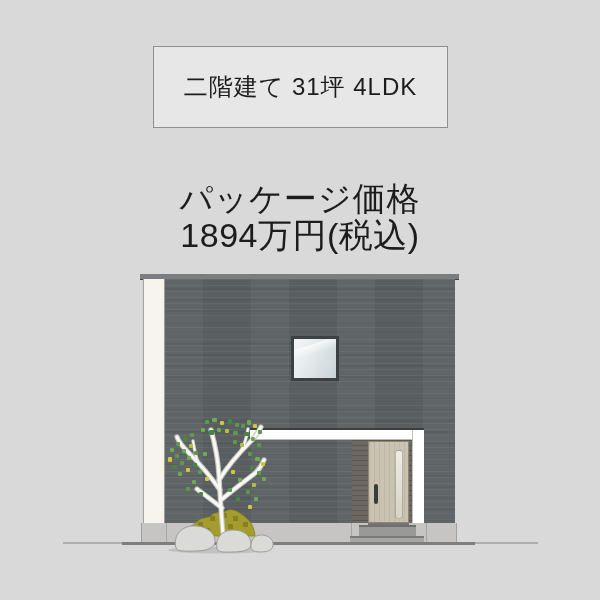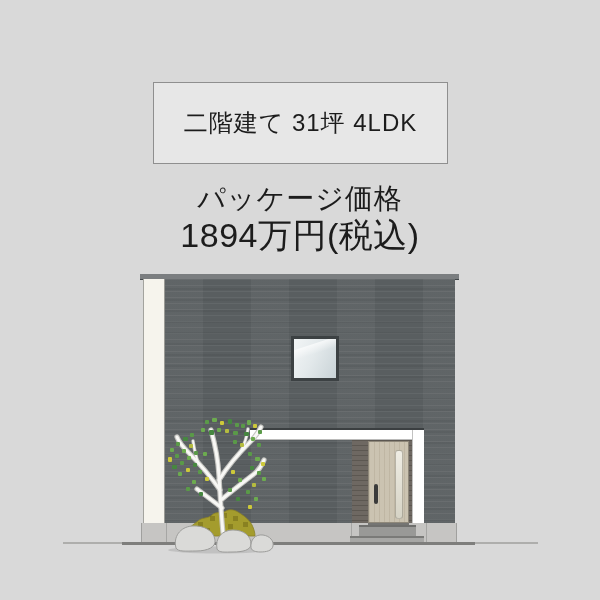--- a/index.html
+++ b/index.html
@@ -9,33 +9,33 @@
     font-family:"Liberation Sans","DejaVu Sans",sans-serif;
     position:relative;
   }
   .stage{position:absolute;left:0;top:0;width:600px;height:600px;}
 
   
   .spec-box{
     position:absolute;left:153px;top:46px;width:293px;height:80px;
     background:var(--box-bg,#e7e7e7);
     border:1px solid var(--box-border,#8f8f8f);
-    display:flex;align-items:center;justify-content:center;margin-top:36px;
+    display:flex;align-items:center;justify-content:center;
   }
   .spec-box-label{
     font-size:24px;font-weight:500;letter-spacing:1px;
     color:var(--text,#1c1c1c);white-space:nowrap;
   }
 
   
   .price-block{
     position:absolute;left:0;top:181px;width:600px;text-align:center;
     color:var(--text,#1c1c1c);
   }
-  .price-title{font-size:28px;font-weight:500;letter-spacing:1px;line-height:36px;}
+  .price-title{font-size:33px;font-weight:500;letter-spacing:1px;line-height:36px;}
   .price-amount{font-size:34px;font-weight:500;letter-spacing:0.5px;line-height:37px;}
 
   
   .house{position:absolute;left:0;top:0;width:600px;height:600px;}
 
   .parapet-cap{
     position:absolute;left:140px;top:274px;width:319px;height:5px;
     background:var(--cap,#7b7e80);
     border-bottom:1px solid #42474a;
   }

